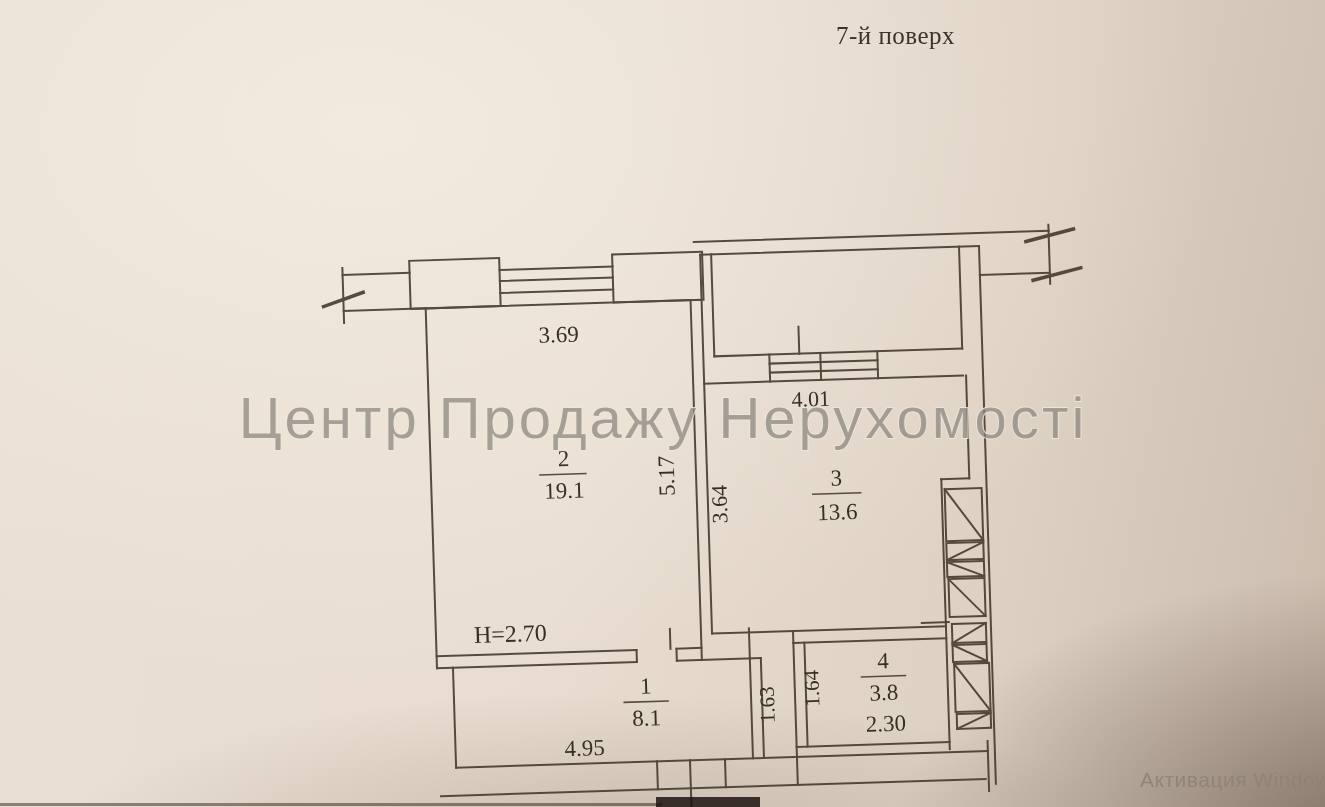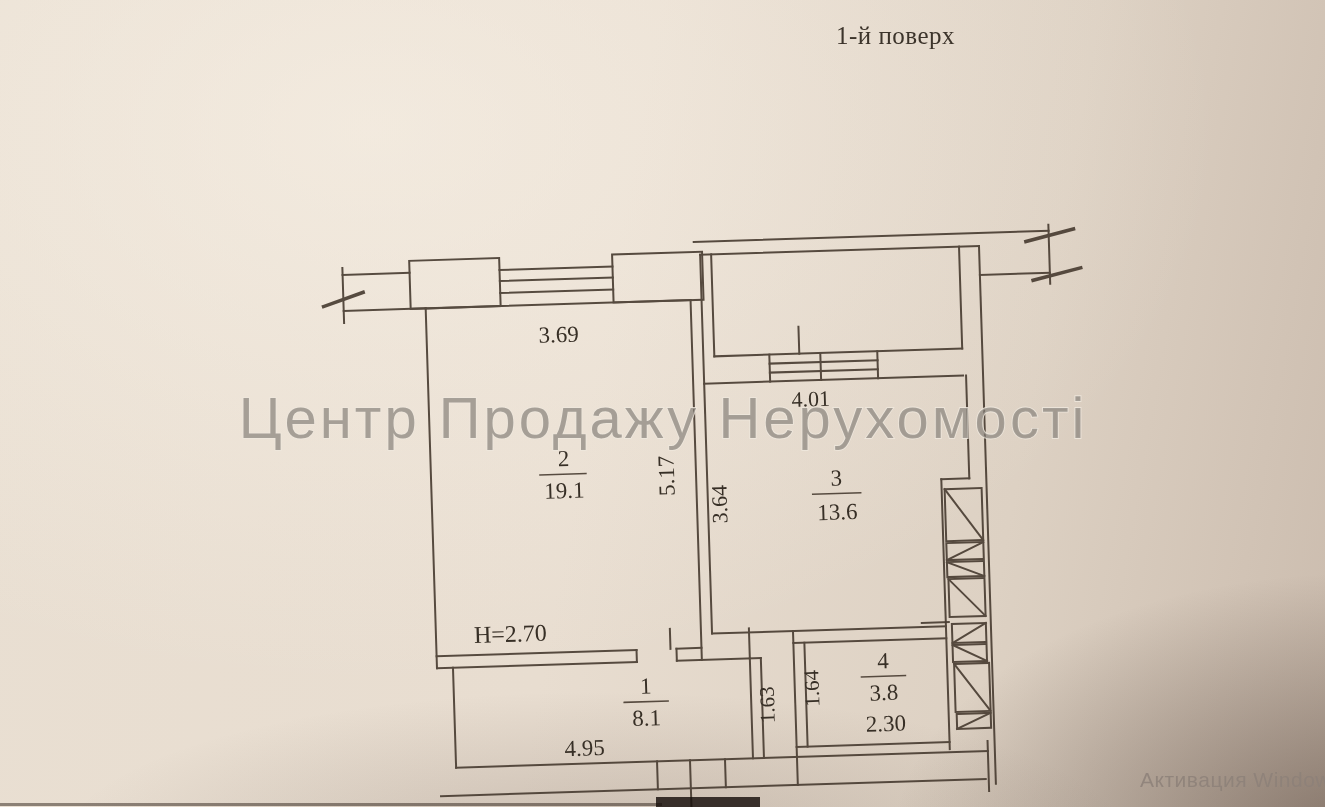--- a/index.html
+++ b/index.html
@@ -41,21 +41,21 @@
   .bottom-line{position:absolute;left:0;bottom:1px;width:662px;height:3px;
     background:rgba(45,33,25,0.5);}
   .bottom-bar{position:absolute;left:656px;bottom:0;width:104px;height:10px;
     background:rgba(22,15,11,0.82);}
 </style>
 </head>
 <body>
 
 <div class="stage">
 
-  <div class="floor-title">1-й поверх</div>
+  <div class="floor-title">7-й поверх</div>
 
   <svg class="plan-svg" width="1325" height="807" viewBox="0 0 1325 807">
     <g transform="rotate(-1.8 700 760)">
 
       <g class="walls">
 
         <line x1="358" y1="257" x2="358" y2="312"></line>
         <line class="thick" x1="338" y1="295" x2="378" y2="282"></line>
         <line x1="358" y1="264" x2="425" y2="264"></line>
         <line x1="358" y1="300" x2="440" y2="300"></line>

